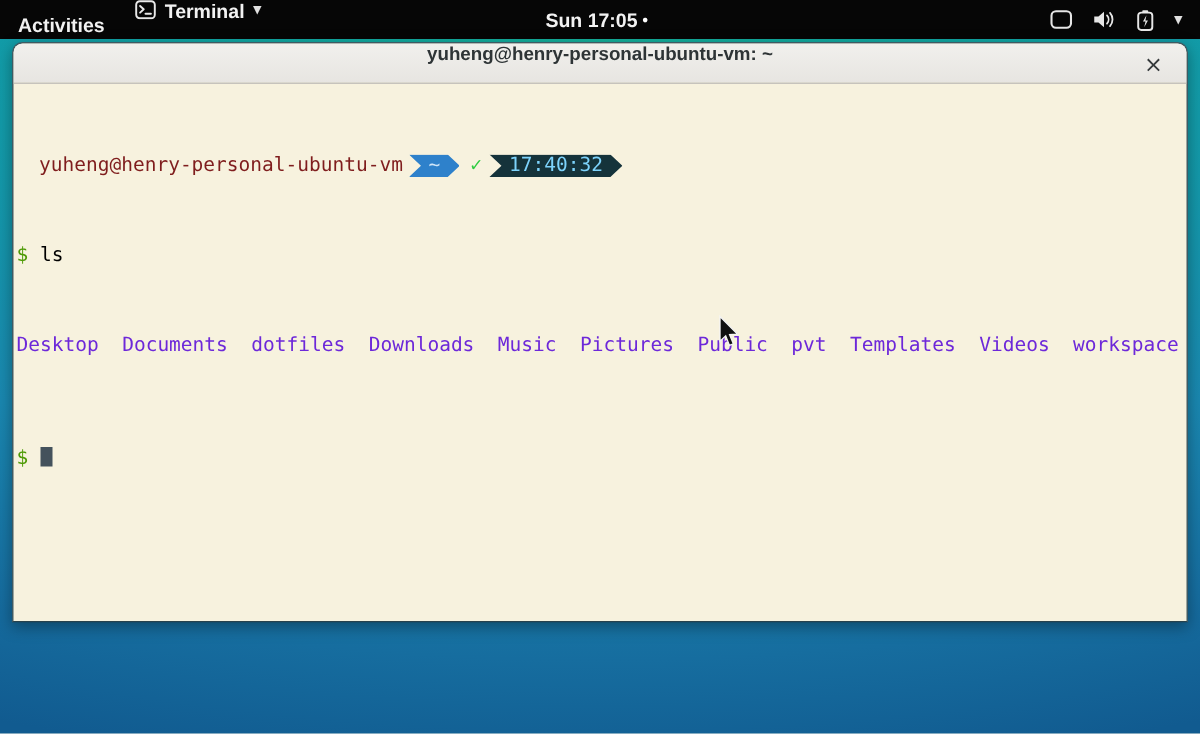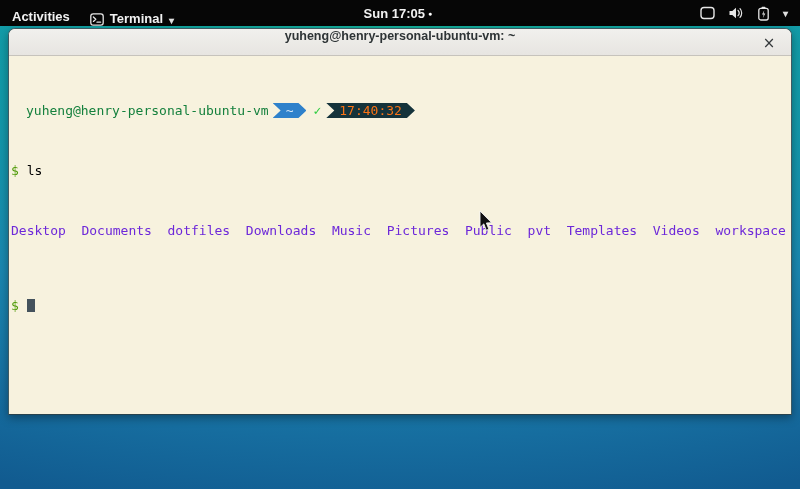--- a/index.html
+++ b/index.html
@@ -14,21 +14,21 @@
 
   
   .topbar {
     position: absolute; top: 0; left: 0; width: 800px; height: 26px;
     background: #060606; color: #f2f2f2;
     display: flex; align-items: center;
     font-size: 13px; font-weight: 600;
   }
   .topbar-left { display: flex; align-items: center; }
   .activities { padding: 0 12px; height: 18px; line-height: 26px; }
-  .appmenu { display: flex; align-items: flex-end; gap: 6px; margin-left: 8px; height: 26px; }
+  .appmenu { display: flex; align-items: flex-start; gap: 6px; margin-left: 8px; height: 26px; }
   .appmenu .arrow, .sysmenu .arrow { font-size: 10px; color: #e0e0e0; }
   .clock {
     position: absolute; left: 50%; transform: translateX(-53%);
     display: flex; align-items: center; gap: 3px;
     font-size: 13px; font-weight: 600;
   }
   .clock .dot { font-size: 7px; position: relative; top: 0px; color: #ffffff; }
   .sysmenu {
     position: absolute; right: 6px; top: 0; height: 26px;
     display: flex; align-items: center; gap: 13px; padding: 0 6px;
@@ -61,29 +61,29 @@
 
   
   .term {
     font-family: "DejaVu Sans Mono", "Liberation Mono", monospace;
     font-size: 13px; line-height: 15px;
     color: #45443c;
     padding: 2px 0 0 2px;
     white-space: pre;
   }
   .line { height: 15px; }
-  .prompt-user { padding-left: 15px; color: #15803d; }
+  .prompt-user { padding-left: 15px; color: #7f1d1d; }
 
   .pl {
     display: inline-block; height: 15px; line-height: 15px;
     padding: 0 13px; vertical-align: top;
     clip-path: polygon(0 0, calc(100% - 8px) 0, 100% 50%, calc(100% - 8px) 100%, 0 100%, 8px 50%);
   }
   .pl-blue  { background: #2e81cb; color: #cfe5f8; margin-left: 4px; }
-  .pl-dark  { background: #15333b; color: #f97316; margin-left: 5px; }
+  .pl-dark  { background: #15333b; color: #7dd3fc; margin-left: 5px; }
   .check    { color: #2ecc40; margin-left: 7px; font-weight: 700; }
 
   .sym-green { color: #4e9a06; }
   .cmd-yellow { color: #000000; }
   .dir-cyan { color: #6d28d9; }
 
   .cursor-block {
     display: inline-block; width: 8px; height: 13px;
     background: #44525c; vertical-align: -2px;
   }

